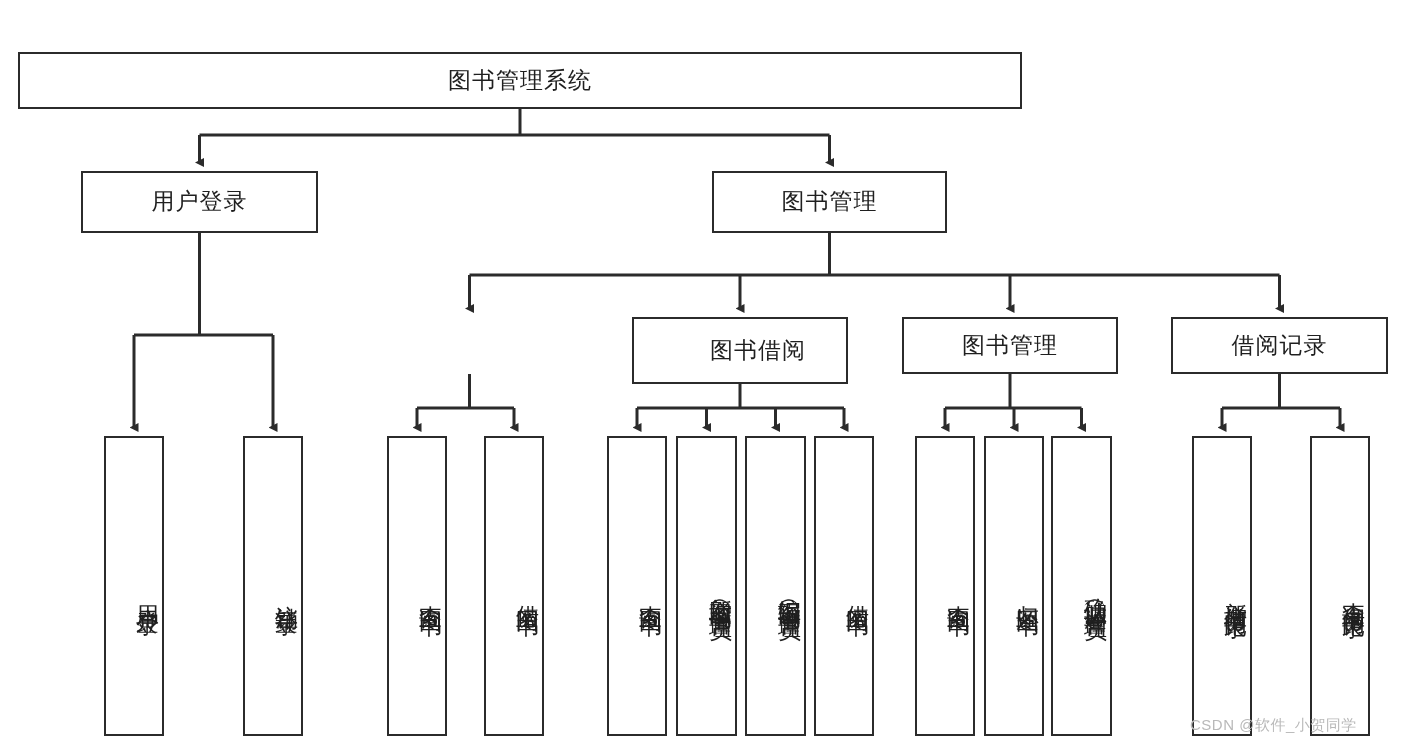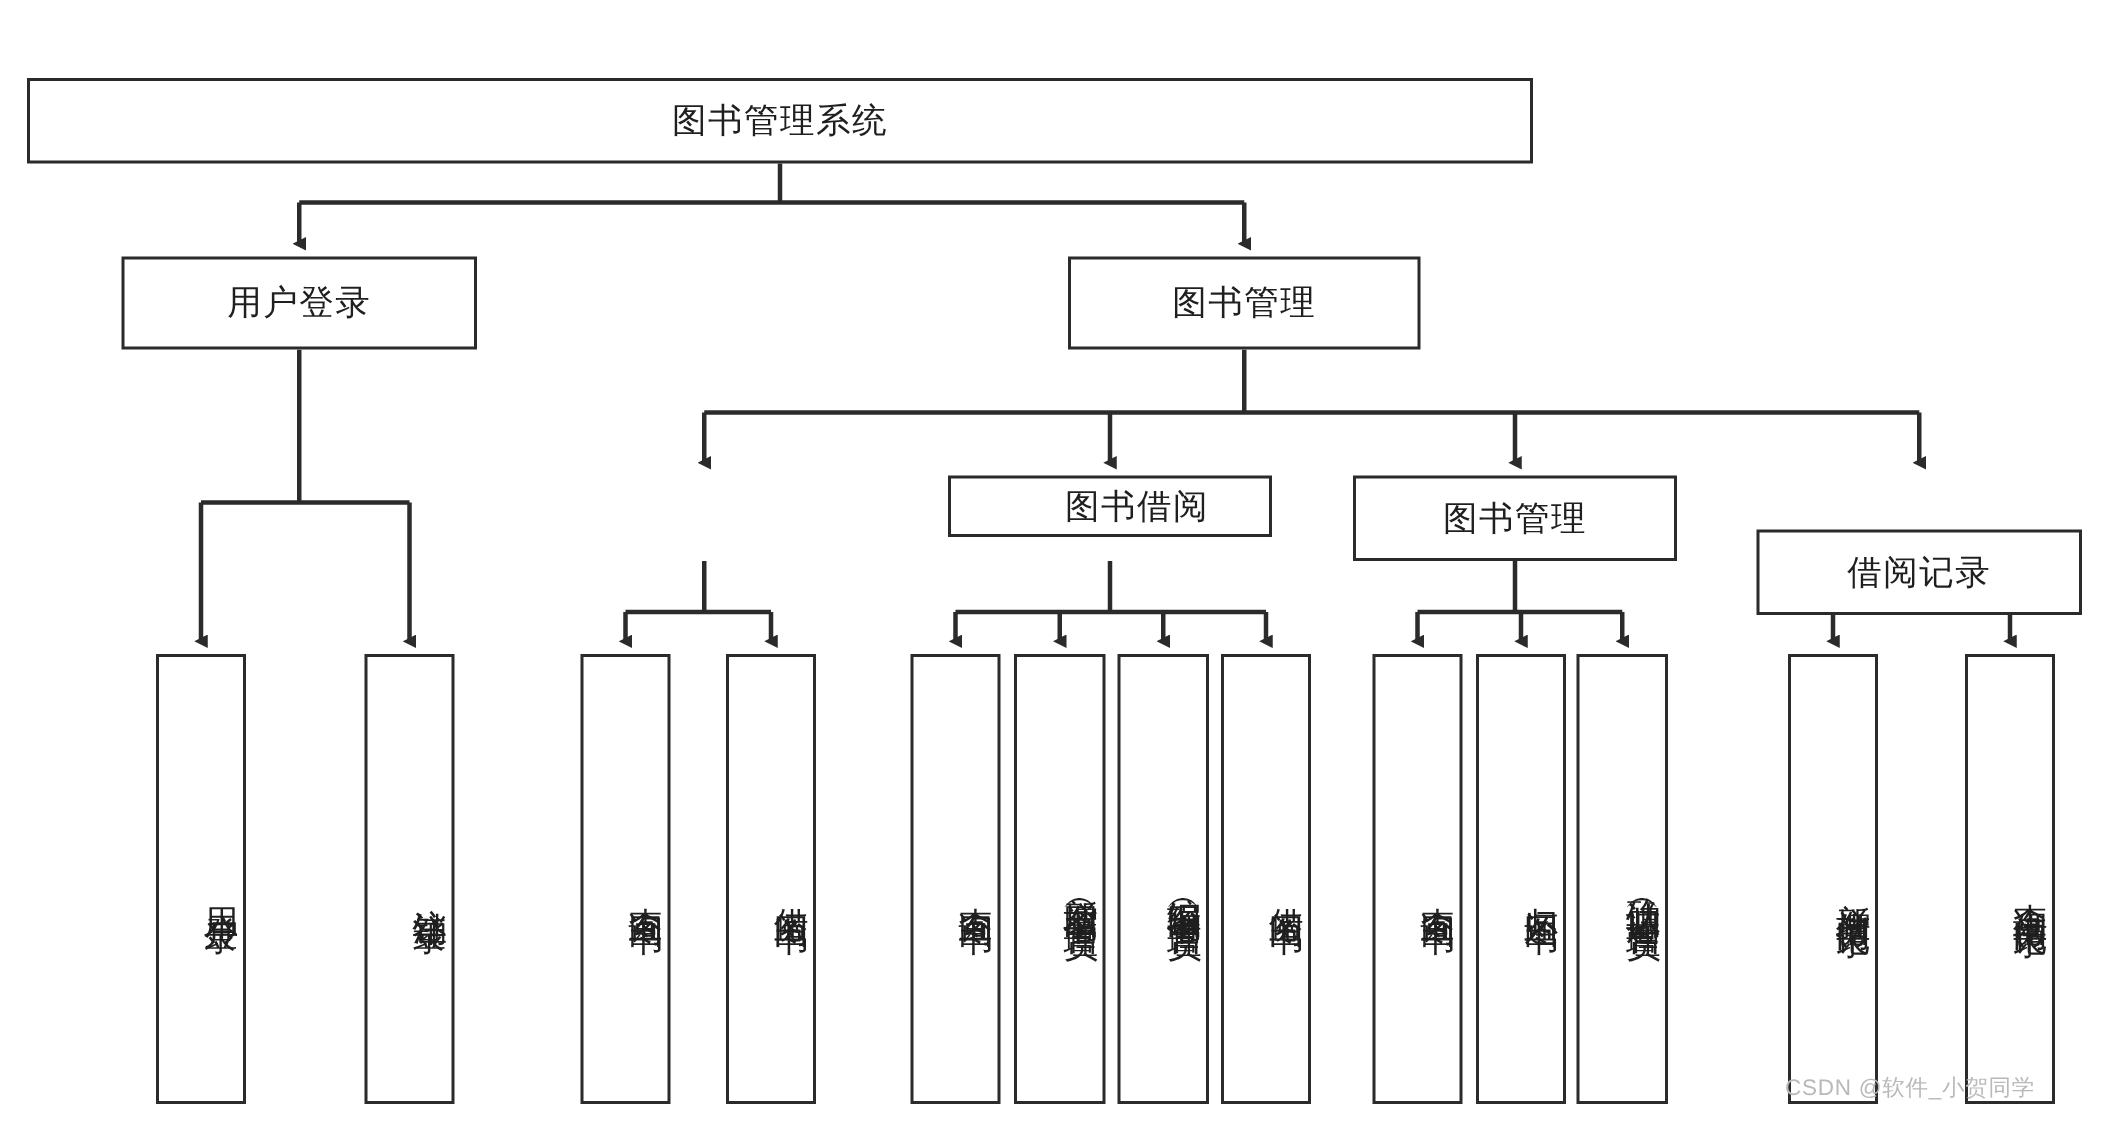--- a/index.html
+++ b/index.html
@@ -115,27 +115,27 @@
     <span class="lbl">图书管理系统</span>
   </div>
 
   <div class="node horiz" style="left: 81px; top: 171px; width: 237px; height: 62px;">
     <span class="lbl">用户登录</span>
   </div>
   <div class="node horiz" style="left: 712px; top: 171px; width: 235px; height: 62px;">
     <span class="lbl">图书管理</span>
   </div>
 
-  <div class="node horiz" style="left: 632px; top: 317px; width: 216px; height: 41px; padding-left: 36px;">
+  <div class="node horiz" style="left: 632px; top: 317px; width: 216px; height: 67px; padding-left: 36px;">
     <span class="lbl">图书借阅</span>
   </div>
   <div class="node horiz" style="left: 902px; top: 317px; width: 216px; height: 57px;">
     <span class="lbl">图书管理</span>
   </div>
-  <div class="node horiz" style="left: 1171px; top: 317px; width: 217px; height: 57px; margin-top: 36px;">
+  <div class="node horiz" style="left: 1171px; top: 317px; width: 217px; height: 57px;">
     <span class="lbl">借阅记录</span>
   </div>
 
   <div class="node vert" style="left: 104px; top: 436px; width: 60px; height: 300px;">
     <span class="lbl">用户登录</span>
   </div>
   <div class="node vert" style="left: 243px; top: 436px; width: 60px; height: 300px;">
     <span class="lbl">注销登录</span>
   </div>
   <div class="node vert" style="left: 387px; top: 436px; width: 60px; height: 300px;">

